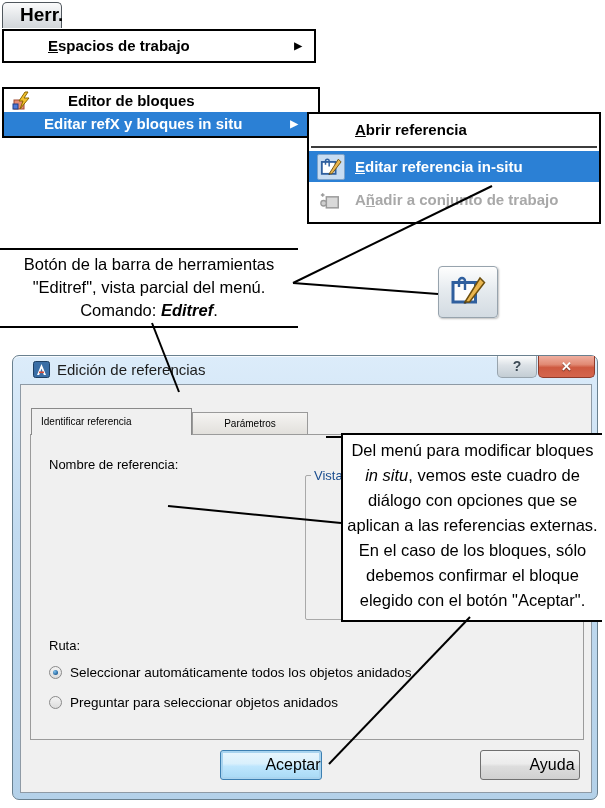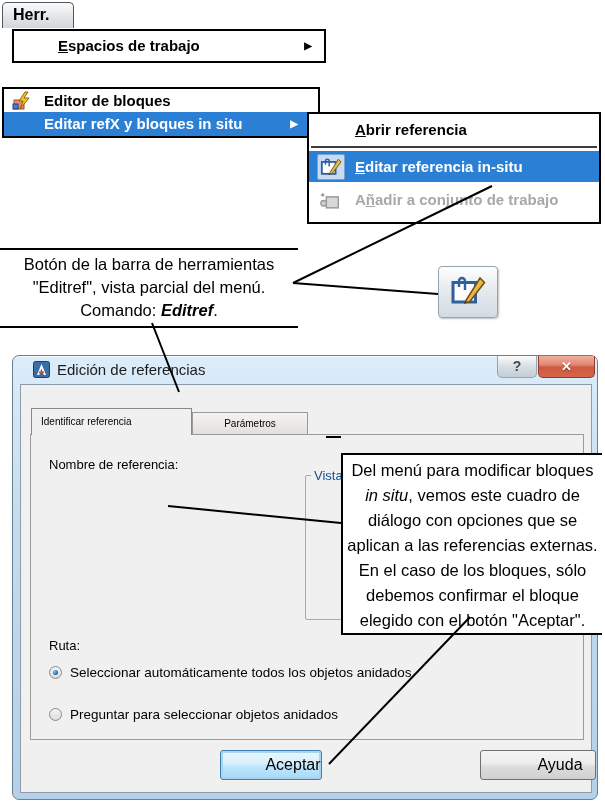--- a/index.html
+++ b/index.html
@@ -1,28 +1,28 @@
 <!DOCTYPE html>
 <html style="--menu_highlight: #2b80d5; --default_button_border: #3c7fb1; --close_button_red: #ce5940;"><head>
 <meta charset="utf-8">
 <style>
   html,body{margin:0;padding:0;background:#fff;}
   #stage{position:relative;width:605px;height:808px;background:#fff;overflow:hidden;
          font-family:"Liberation Sans",sans-serif;color:#000;}
   .abs{position:absolute;}
 
   
-  #herr-btn{left:2px;top:2px;width:72px;height:26px;box-sizing:border-box;
+  #herr-btn{left:2px;top:2px;width:60px;height:26px;box-sizing:border-box;
     border:1px solid #50575d;border-bottom:none;border-radius:5px 5px 0 0;
     background:linear-gradient(#fbfbfb,#e3e6e9 55%,#d2d6da);
-    font-size:16px;font-weight:700;line-height:24px;padding-left:10px;z-index:11;}
+    font-size:19px;font-weight:700;line-height:24px;padding-left:17px;z-index:11;}
 
   
   .menubox{background:#fff;border:2px solid #000;box-sizing:border-box;z-index:10;}
-  #menu-workspaces{left:12px;top:29px;width:314px;height:34px;}
+  #menu-workspaces{left:2px;top:29px;width:314px;height:34px;}
   #menu-tools{left:2px;top:87px;width:318px;height:51px;}
   #submenu{left:307px;top:112px;width:294px;height:112px;z-index:12;}
   .mi{position:absolute;left:0;right:0;font-size:15px;font-weight:700;white-space:nowrap;}
   .mi .ul{text-decoration:underline;}
   .hl{background:var(--menu_highlight,#2b80d5);color:#fff;}
   .arrow{position:absolute;right:12px;top:50%;transform:translateY(-50%);font-size:10px;}
   .disabled{color:#a8a8a8;}
   .sep{position:absolute;left:2px;right:2px;border-top:2px solid #3c3c3c;}
   .icon-slot{position:absolute;left:8px;top:50%;transform:translateY(-50%);width:26px;height:24px;
     display:flex;align-items:center;justify-content:center;}
@@ -32,22 +32,22 @@
   #toolbar-btn{left:438px;top:266px;width:60px;height:52px;box-sizing:border-box;
     border:1px solid #97a3ad;border-radius:4px;
     background:linear-gradient(#fefefe,#e6ebef 45%,#d3dbe2);
     display:flex;align-items:center;justify-content:center;z-index:6;
     box-shadow:1px 1px 2px rgba(0,0,0,.25);}
 
   
   .note{background:#fff;text-align:center;font-size:16.5px;z-index:30;box-sizing:border-box;}
   #note-left{left:0;top:248px;width:298px;padding:3px 0 4px;line-height:23px;
     border-top:2px solid #000;border-bottom:2px solid #000;}
-  #note-right{left:341px;top:433px;width:261px;padding:3px 2px 0 2px;line-height:25px;
-    border-top:2px solid #000;border-bottom:2px solid #000;border-left:2px solid #000;margin-top:20px;}
+  #note-right{left:341px;top:433px;width:261px;padding:3px 2px 7px 2px;line-height:25px;
+    border-top:2px solid #000;border-bottom:2px solid #000;border-left:2px solid #000;}
   .bi{font-weight:700;font-style:italic;}
   .it{font-style:italic;}
 
   
   #dialog{left:12px;top:355px;width:586px;height:445px;box-sizing:border-box;z-index:5;
     border:1px solid #69808f;border-radius:7px;
     background:linear-gradient(#dcecfa,#c2dbf0 40%,#b4d1e9);
     box-shadow:inset 0 1px 0 rgba(255,255,255,.8);}
   #titlebar{position:absolute;left:0;top:0;right:0;height:28px;}
   #dlg-title{position:absolute;left:44px;top:0;line-height:28px;font-size:15px;color:#1c1c1c;}
@@ -76,54 +76,54 @@
     background:#fff;border:1px solid #7f9db9;}
   #list-item{position:absolute;left:26px;top:9px;display:flex;align-items:center;gap:6px;font-size:13px;}
   #list-item .sel{background:#e4e4e4;padding:0 3px;}
   #vista-group{position:absolute;left:274px;top:40px;width:292px;height:145px;box-sizing:border-box;
     border:1px solid #a9a9a9;border-radius:2px;}
   #vista-label{position:absolute;left:5px;top:-8px;background:#f0f0f0;padding:0 3px;
     font-size:13px;color:#1a4d8f;}
   #ruta-label{left:18px;top:203px;}
   .radio-row{position:absolute;left:18px;display:flex;align-items:center;gap:8px;font-size:13.5px;white-space:nowrap;}
   #radio-row-auto{top:230px;}
-  #radio-row-prompt{top:272px;}
+  #radio-row-prompt{top:260px;}
   .radio{width:13px;height:13px;border-radius:50%;box-sizing:border-box;border:1px solid #8a8a8a;
     background:linear-gradient(#f4f4f4,#dcdcdc);position:relative;flex:0 0 auto;}
   .radio.on::after{content:"";position:absolute;left:3px;top:3px;width:5px;height:5px;border-radius:50%;
     background:radial-gradient(circle at 35% 35%,#7cc0ef,#1d5c94 75%);}
 
   .dlg-btn{position:absolute;top:365px;height:30px;box-sizing:border-box;font-size:16px;
     border:1px solid #707070;border-radius:3px;text-align:center;line-height:27px;
     background:linear-gradient(#f4f4f4,#ececec 45%,#dddddd 55%,#d0d0d0);padding-left:44px;}
   #btn-ok{left:199px;width:102px;border:1px solid var(--default_button_border,#3c7fb1);
     box-shadow:0 0 0 2px #a9d4ef inset;
     background:linear-gradient(#eaf6fd,#d9f0fc 45%,#bee6fd 55%,#a7d9f5);}
   #btn-cancel{left:333px;width:100px;}
-  #btn-help{left:459px;width:116px;}
+  #btn-help{left:459px;width:100px;}
 
   
   #overlay{left:0;top:0;z-index:40;pointer-events:none;}
 </style>
 </head>
 <body>
 
 <div id="stage">
 
   <div id="herr-btn" class="abs">Herr.</div>
 
   <div id="menu-workspaces" class="abs menubox">
     <div class="mi" style="top:1px;height:28px;line-height:28px;padding-left:44px;">
       <span><span class="ul">E</span><span>spacios de trabajo</span></span>
       <span class="arrow">▶</span>
     </div>
   </div>
 
   <div id="menu-tools" class="abs menubox">
-    <div class="mi" style="top:0;height:23px;line-height:23px;padding-left:40px;">
+    <div class="mi" style="top:0;height:23px;line-height:23px;padding-left:64px;">
       <span class="icon-slot" style="left:6px;">
         <svg width="22" height="20" viewBox="0 0 22 20">
           <rect x="2" y="9" width="10" height="9" fill="#e68d74" stroke="#a04a35" stroke-width="1"></rect>
           <rect x="1" y="13" width="5" height="5" fill="#4d79d8" stroke="#223f85" stroke-width="1"></rect>
           <polygon points="13,1 7,10 11,10 8,18 17,7 12,7 16,1" fill="#f2c12e" stroke="#8a6700" stroke-width="1"></polygon>
         </svg>
       </span>
       <span><span>Editor de bloques</span><span class="ul"></span><span></span></span>
     </div>
     <div class="mi hl" style="top:23px;height:24px;line-height:24px;padding-left:40px;">

